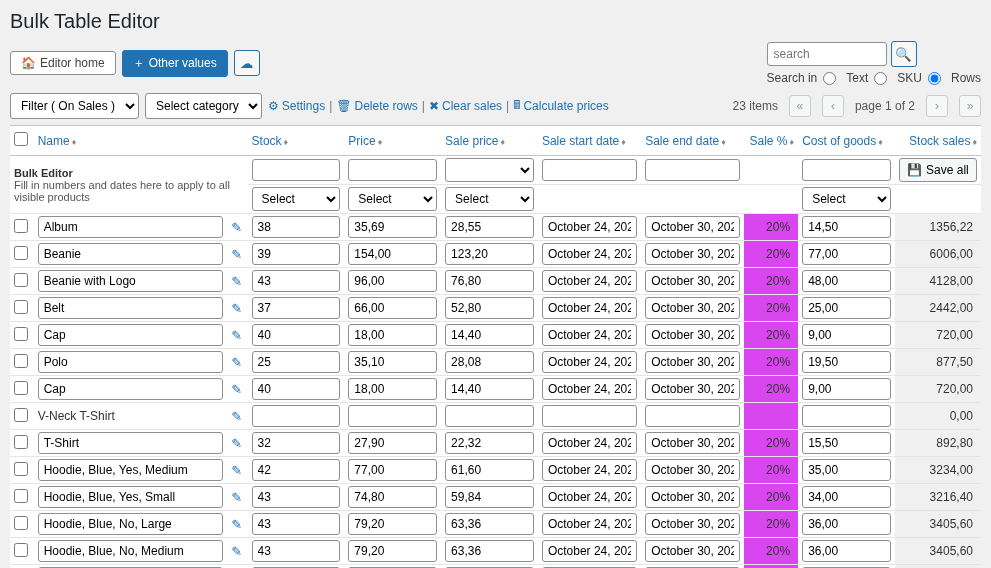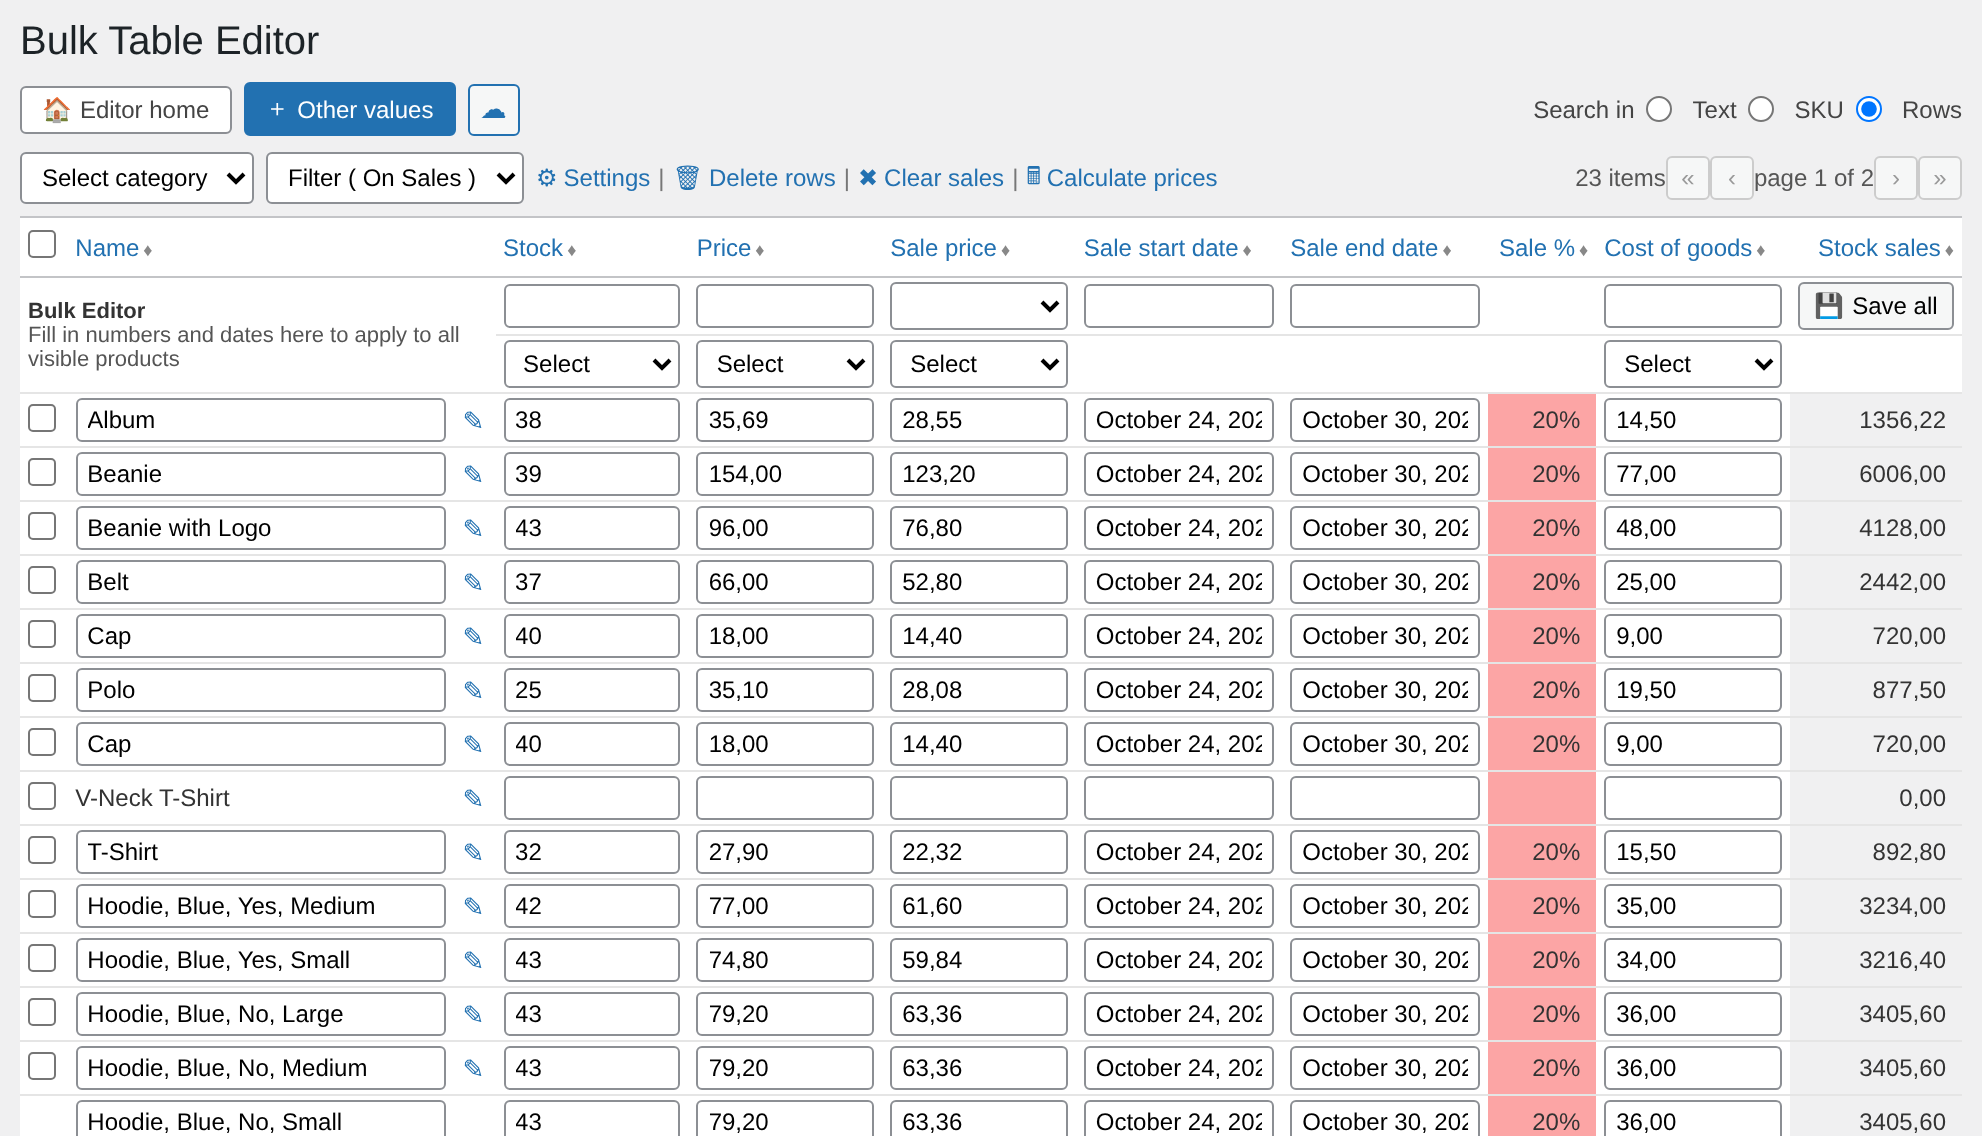--- a/index.html
+++ b/index.html
@@ -16,37 +16,37 @@
 .radio-row label { display: flex; align-items: center; gap: 10px; }
 .btn { padding: 4px 10px; border: 1px solid #8c8f94; background: #f6f7f7; border-radius: 3px; cursor: pointer; font-size: 12px; color: #444; display: inline-flex; align-items: center; gap: 4px; }
 .btn.primary { background: #2271b1; color: #fff; border-color: #2271b1; }
 .btn.light { background: #fff; }
 .select { padding: 4px 6px; border: 1px solid #8c8f94; border-radius: 3px; background: #fff; font-size: 12px; min-width: 110px; }
 .row2 { display: flex; justify-content: space-between; align-items: center; margin-bottom: 6px; }
 .row2-left { display: flex; gap: 6px; align-items: center; }
 .links { color: #2271b1; font-size: 12px; display: flex; gap: 4px; align-items: center; }
 .links a { color: #2271b1; text-decoration: none; display: inline-flex; align-items: center; gap: 3px; }
 .links .sep { color: #777; }
-.pag { display: flex; gap: 0; align-items: center; font-size: 12px; color: #555; }
+.pag { display: flex; gap: 11px; align-items: center; font-size: 12px; color: #555; }
 .pag .nbtn { width: 22px; height: 22px; border: 1px solid #ccc; background: #f6f7f7; border-radius: 3px; display: inline-flex; align-items: center; justify-content: center; color: #999; cursor: pointer; }
 table { width: 100%; border-collapse: collapse; background: #fff; }
 th { background: #fff; border-top: 1px solid #c3c4c7; border-bottom: 1px solid #c3c4c7; padding: 6px 4px; text-align: left; font-weight: 400; font-size: 12px; }
 th a { color: #2271b1; text-decoration: none; }
 th .sort { font-size: 9px; color: #888; margin-left: 2px; }
 td { border-bottom: 1px solid #e5e5e5; padding: 2px 4px; vertical-align: middle; font-size: 12px; }
 .cell-input { width: 100%; padding: 3px 5px; border: 1px solid #8c8f94; border-radius: 3px; font-size: 12px; background: #fff; }
 .cell-select { width: 100%; padding: 3px 5px; border: 1px solid #8c8f94; border-radius: 3px; font-size: 12px; background: #fff; }
 .chk { width: 14px; height: 14px; }
 .edit-icon { color: #2271b1; cursor: pointer; font-size: 13px; }
 .name-cell { display: flex; align-items: center; gap: 4px; }
 .name-cell .cell-input { flex: 1; }
 .bulk-hdr { font-size: 11px; color: #555; padding: 4px; }
 .bulk-hdr b { color: #333; }
 .right { text-align: right; }
-.pct { text-align: right; padding-right: 8px; background: #fca5a5; }
+.pct { text-align: right; padding-right: 8px; background: #d946ef; }
 .stockval { text-align: right; padding-right: 8px; background: #f0f0f1; }
 .save-btn { width: 100%; padding: 4px; border: 1px solid #8c8f94; background: #f6f7f7; border-radius: 3px; cursor: pointer; font-size: 12px; display: inline-flex; align-items: center; justify-content: center; gap: 4px; }
 .col-chk { width: 18px; }
 .col-name { width: 180px; }
 .col-edit { width: 18px; }
 .col-inp { width: 90px; }
 .col-date { width: 96px; }
 .col-pct { width: 50px; }
 .col-sv { width: 80px; }
 </style>
@@ -65,42 +65,48 @@
     </button>
     <button class="btn primary">
       <span>＋</span>
       <span>Other values</span>
     </button>
     <button class="sq-btn">
       <span>☁</span>
     </button>
   </div>
   <div class="topbar-right">
+    <div class="search-row">
+      <input class="search-input" placeholder="search" style="">
+      <button class="sq-btn">
+        <span>🔍</span>
+      </button>
+    </div>
     <div class="radio-row">
       <span>Search in</span>
       <label>
           <input type="radio" name="si" style=""> 
           <span>Text</span>
         </label>
       <label>
           <input type="radio" name="si" style=""> 
           <span>SKU</span>
         </label>
       <label>
           <input type="radio" name="si" checked="" style=""> 
           <span>Rows</span>
         </label>
     </div>
   </div>
 </div>
 
 <div class="row2">
   <div class="row2-left">
+    <select class="select"><option>Filter ( On Sales )</option></select>
     <select class="select"><option>Select category</option></select>
-    <select class="select"><option>Filter ( On Sales )</option></select>
     <div class="links">
       <a href="#">
           <span>⚙</span>
           <span>Settings</span>
         </a>
       <span class="sep">|</span>
       <a href="#">
           <span>🗑</span>
           <span>Delete rows</span>
         </a>

